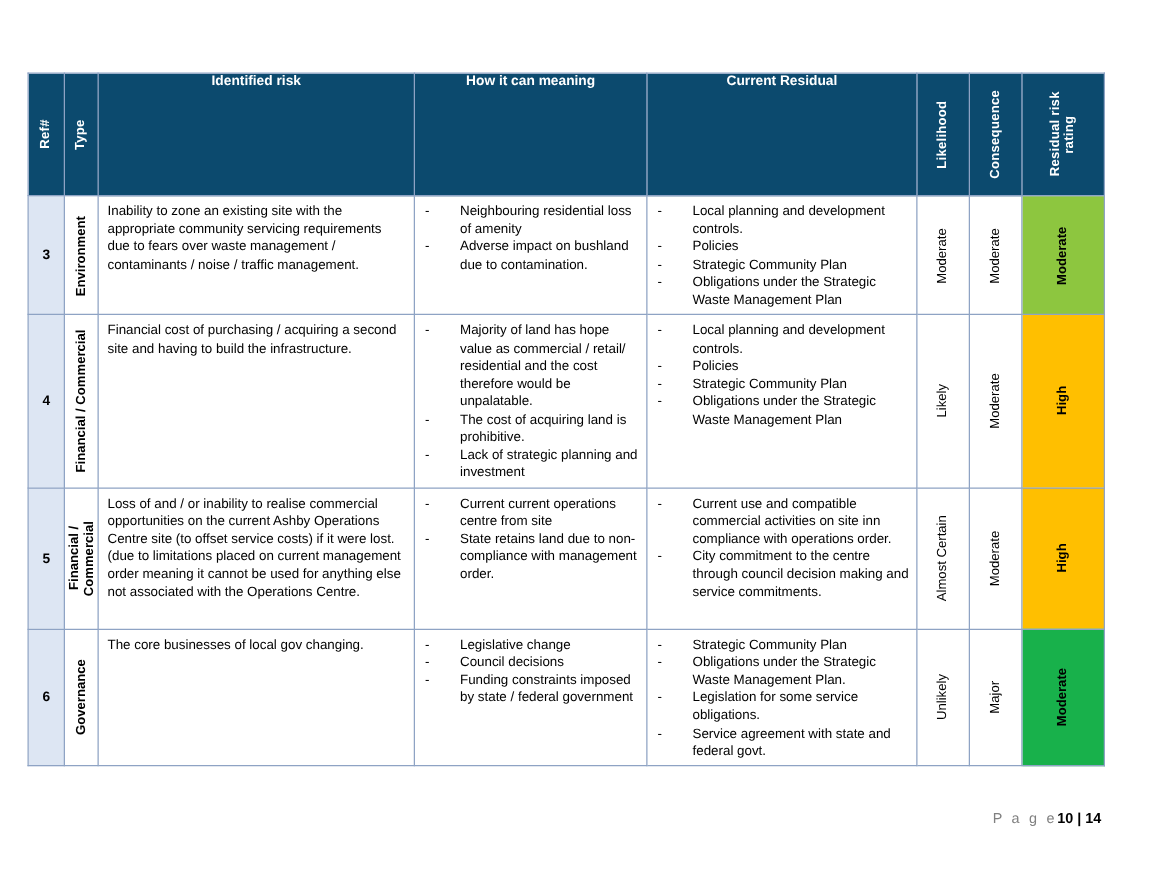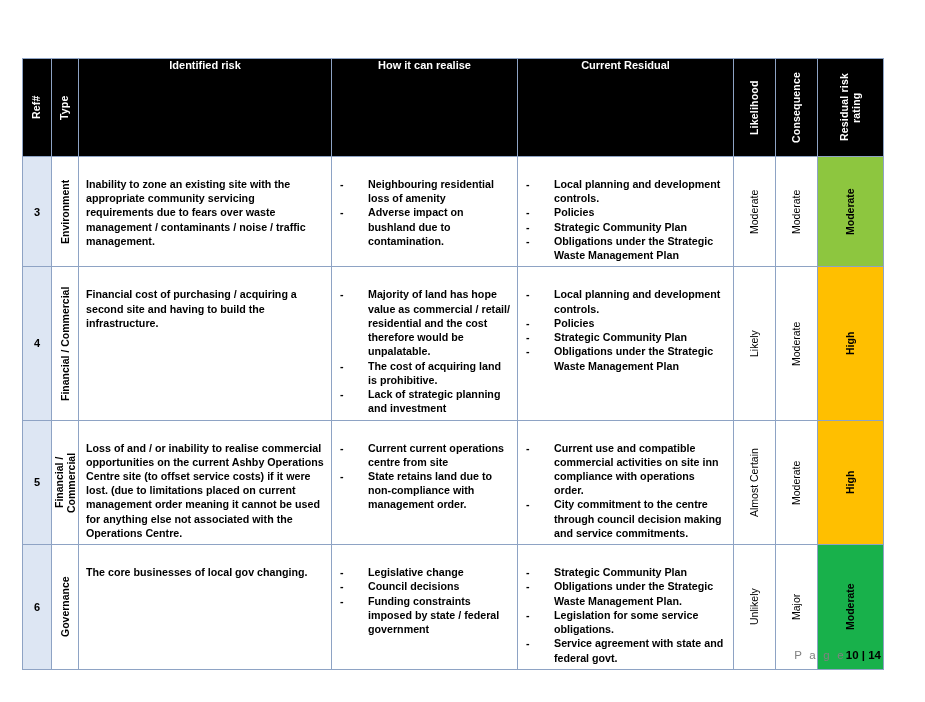--- a/index.html
+++ b/index.html
@@ -33,21 +33,21 @@
     table-layout: fixed;
   }
   .risk-table td, .risk-table th {
     border: 1px solid #8ea3c4;
     padding: 0;
     vertical-align: top;
   }
 
   
   thead th {
-    background: #000000;
+    background: #0c4a6e;
     color: #ffffff;
     border: 1px solid #0b2265;
     height: 97px;
     padding: 0;
   }
   .vhead {
     writing-mode: vertical-rl;
     transform: rotate(180deg);
     font-size: 10.5px;
     font-weight: bold;
@@ -97,24 +97,23 @@
     font-weight: bold;
     line-height: 1.15;
     text-align: center;
     margin: 0 auto;
     display: flex;
     align-items: center;
     justify-content: center;
     white-space: pre-line;
   }
   td.text-cell {
-    padding: 20px 6px 4px 7px;
+    padding: 5px 6px 4px 7px;
     font-size: 10.7px;
     line-height: 1.33;
-    font-weight: bold;
   }
   td.text-cell p { margin: 0; }
 
   ul.dashlist {
     list-style: none;
     margin: 0;
     padding: 0;
   }
   ul.dashlist li {
     position: relative;
@@ -186,21 +185,21 @@
         <th>
           <div class="vhead">Ref#</div>
         </th>
         <th>
           <div class="vhead">Type</div>
         </th>
         <th>
           <div class="hhead">Identified risk</div>
         </th>
         <th>
-          <div class="hhead">How it can realise</div>
+          <div class="hhead">How it can meaning</div>
         </th>
         <th>
           <div class="hhead">Current Residual</div>
         </th>
         <th>
           <div class="vhead">Likelihood</div>
         </th>
         <th>
           <div class="vhead">Consequence</div>
         </th>

